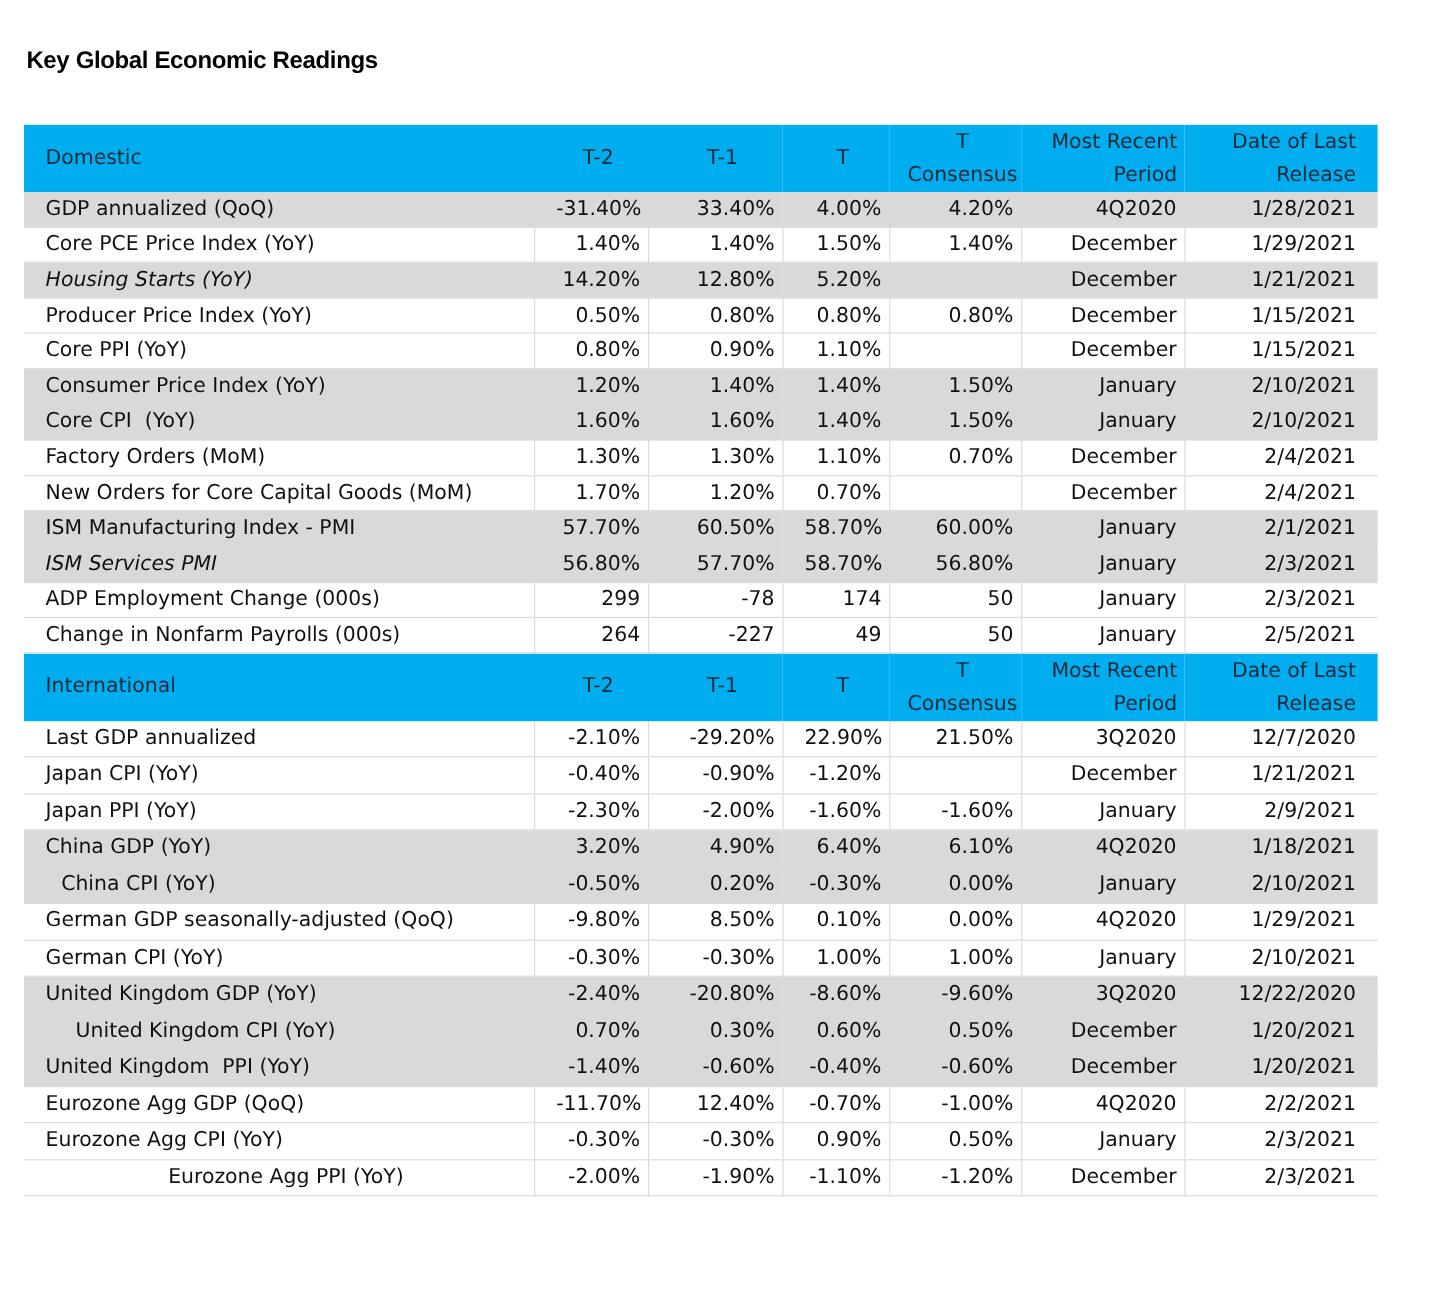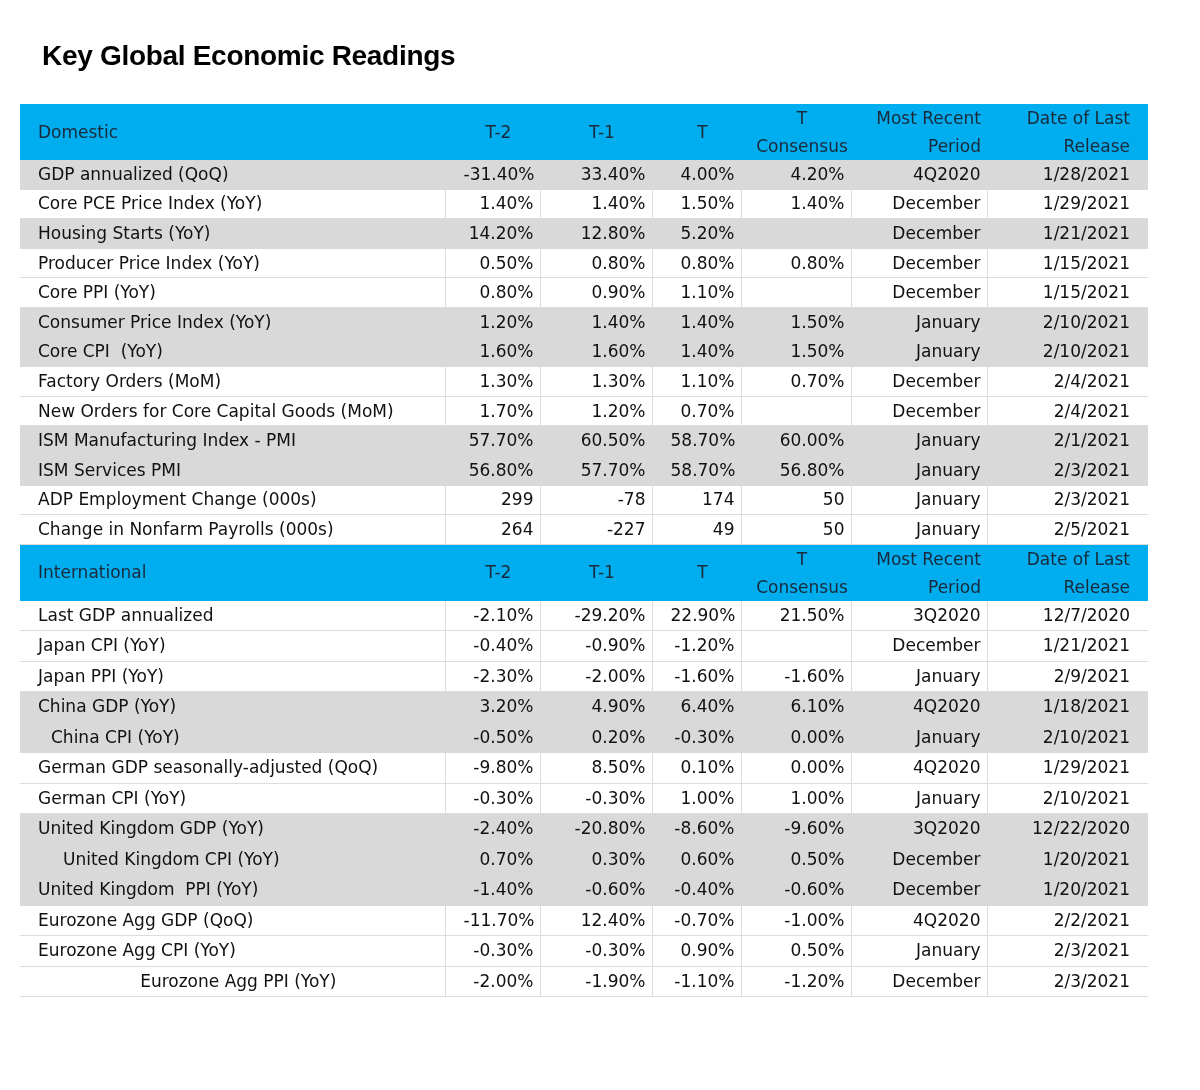--- a/index.html
+++ b/index.html
@@ -1,19 +1,19 @@
 <!DOCTYPE html>
 <html><head>
 <meta charset="utf-8">
 <style>
   html, body { margin: 0; padding: 0; background: #ffffff; }
   body { width: 1200px; height: 1090px; position: relative; overflow: hidden;
          font-family: "DejaVu Sans", sans-serif; color: #111; }
-  .title { position: absolute; left: 42px; top: 40px; font-family: "Liberation Sans", sans-serif;
-           font-weight: bold; font-size: 28px; letter-spacing: -0.3px; color: #000; }
+  .title { position: absolute; left: 22px; top: 40px; font-family: "Liberation Sans", sans-serif;
+           font-weight: bold; font-size: 20px; letter-spacing: -0.3px; color: #000; }
   table { position: absolute; left: 20px; top: 104px; border-collapse: collapse;
           table-layout: fixed; width: 1128px; font-size: 17px; }
   col.c0 { width: 425px; } col.c1 { width: 95px; } col.c2 { width: 112px; }
   col.c3 { width: 89px; } col.c4 { width: 110px; } col.c5 { width: 136px; } col.c6 { width: 161px; }
   td { padding: 0 6px 0 18px; height: 28.6px; white-space: nowrap; text-align: right;
        border-right: 1px solid #dcdcdc; border-bottom: 1px solid #dcdcdc; line-height: 1; }
   td:first-child { text-align: left; }
   td:last-child { border-right: none; padding-right: 18px; }
   tr.hdr td { background: #00adef; color: #1a2a3a; height: 56px; border: none; vertical-align: middle; }
   tr.hdr td .two { display: flex; flex-direction: column; line-height: 28px; }
@@ -74,21 +74,21 @@
       <tr class="">
         <td style="white-space: pre;">Core PCE Price Index (YoY)</td>
         <td>1.40%</td>
         <td>1.40%</td>
         <td>1.50%</td>
         <td>1.40%</td>
         <td>December</td>
         <td>1/29/2021</td>
       </tr>
       <tr class="shade ">
-        <td style="white-space: pre;">Housing Starts (YoY)</td>
+        <td style="white-space: pre; font-style: italic;">Housing Starts (YoY)</td>
         <td>14.20%</td>
         <td>12.80%</td>
         <td>5.20%</td>
         <td></td>
         <td>December</td>
         <td>1/21/2021</td>
       </tr>
       <tr class="">
         <td style="white-space: pre;">Producer Price Index (YoY)</td>
         <td>0.50%</td>
@@ -146,21 +146,21 @@
       <tr class="shade ">
         <td style="white-space: pre;">ISM Manufacturing Index - PMI</td>
         <td>57.70%</td>
         <td>60.50%</td>
         <td>58.70%</td>
         <td>60.00%</td>
         <td>January</td>
         <td>2/1/2021</td>
       </tr>
       <tr class="shade ">
-        <td style="white-space: pre;">ISM Services PMI</td>
+        <td style="white-space: pre; font-style: italic;">ISM Services PMI</td>
         <td>56.80%</td>
         <td>57.70%</td>
         <td>58.70%</td>
         <td>56.80%</td>
         <td>January</td>
         <td>2/3/2021</td>
       </tr>
       <tr class="">
         <td style="white-space: pre;">ADP Employment Change (000s)</td>
         <td>299</td>

